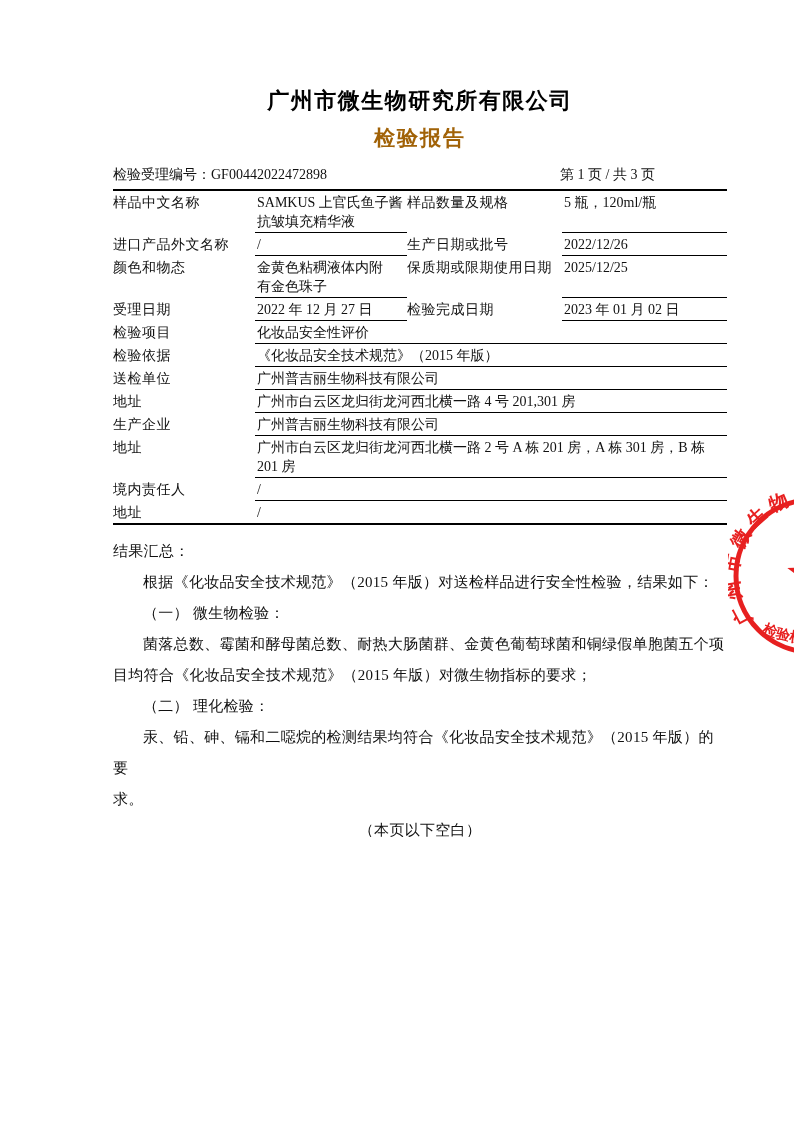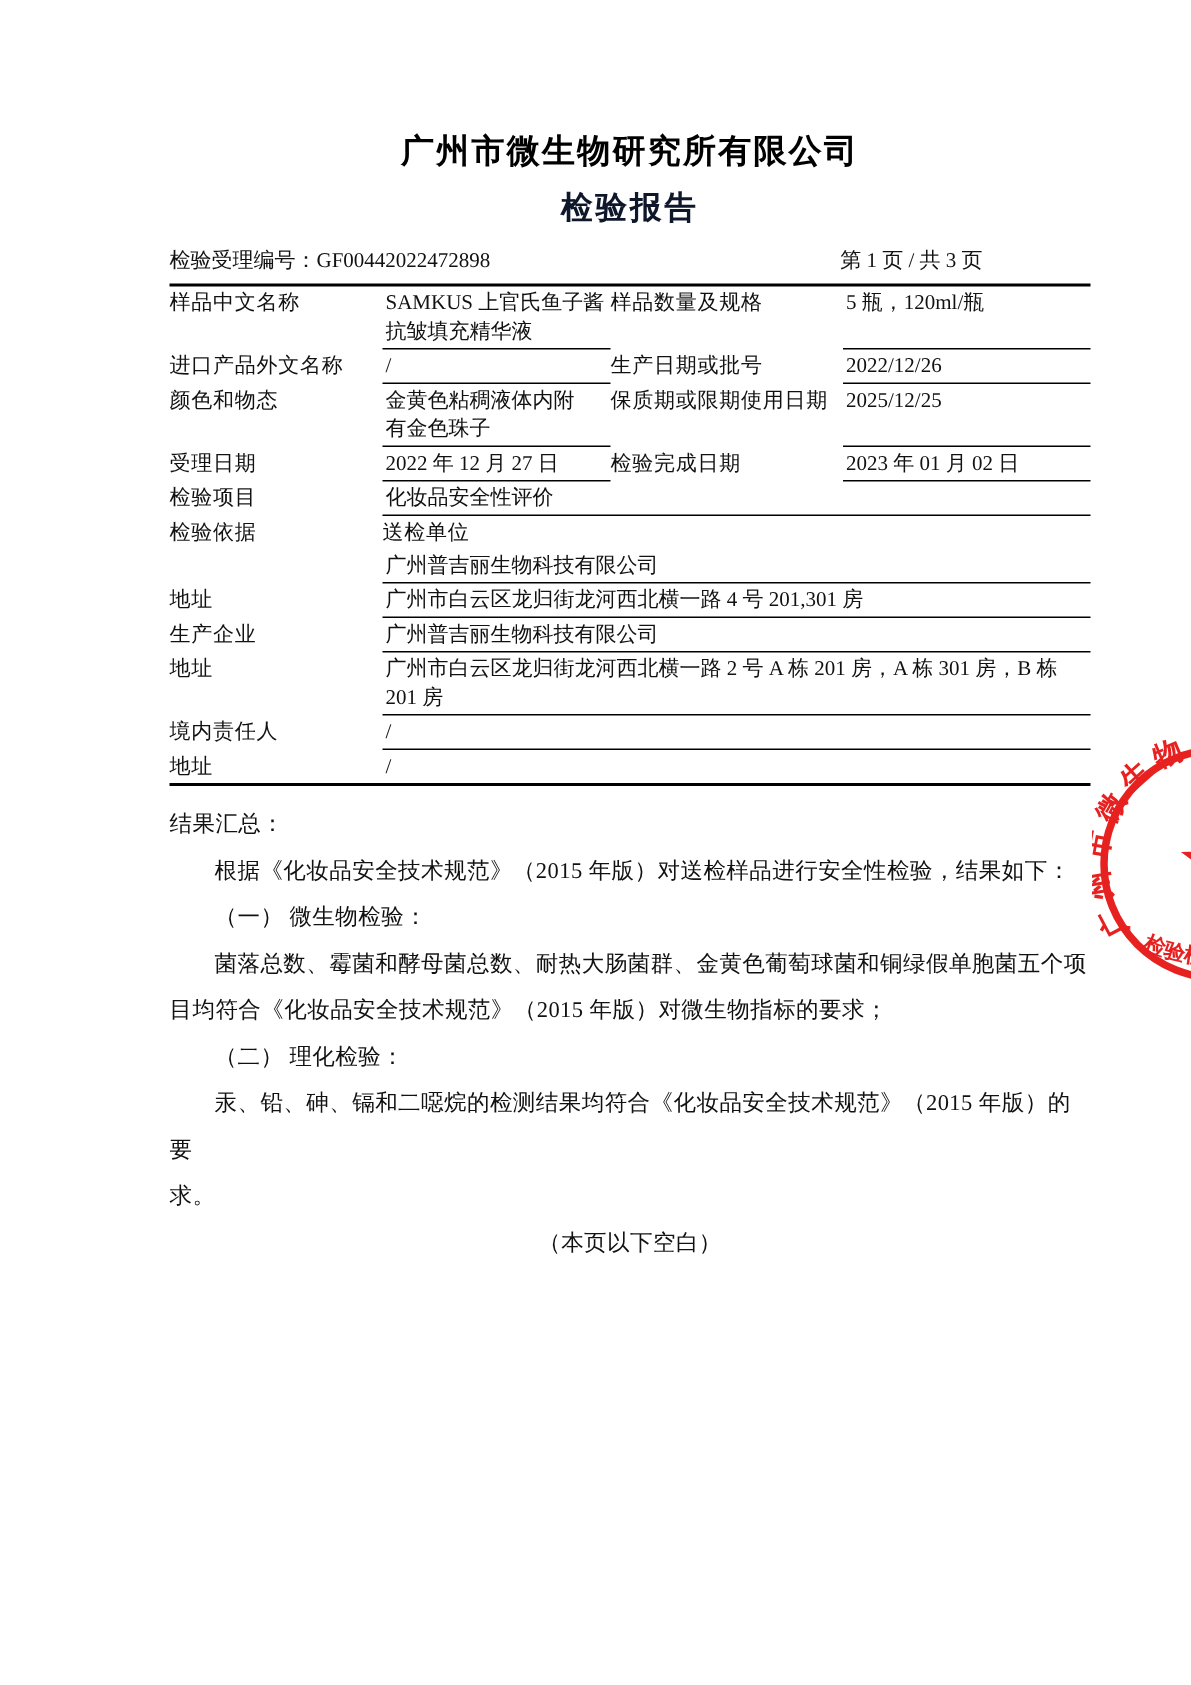--- a/index.html
+++ b/index.html
@@ -6,21 +6,21 @@
   .page {
     position:relative; width:794px; height:837px; background:#ffffff;
     overflow:hidden; color:#111;
     font-family:"Liberation Serif","DejaVu Serif",serif;
   }
   .content { position:absolute; left:113px; top:87px; width:614px; }
 
   .company-title { margin:0; font-size:22px; font-weight:bold; text-align:center;
     letter-spacing:1.5px; line-height:28px; color:#000; }
   .doc-title { margin:10px 0 0 0; font-size:21px; font-weight:bold; text-align:center;
-    letter-spacing:2px; line-height:26px; color:#0f172a; }
+    letter-spacing:2px; line-height:26px; color:#a16207; }
 
   .meta-row { display:flex; justify-content:space-between; margin-top:14px;
     font-size:14px; line-height:20px; padding-right:72px; }
   .meta-left { white-space:nowrap; }
 
   .info-table { margin-top:4px; border-top:2px solid #000; border-bottom:2px solid #000;
     display:grid; grid-template-columns:142px 152px 155px 165px; font-size:14px; }
   .cell { line-height:19px; padding-top:2px; padding-bottom:1px; }
   .lbl { padding-right:4px; letter-spacing:0.5px; }
   .val { border-bottom:1px solid #000; white-space:pre-line; padding-left:2px; }
@@ -85,20 +85,21 @@
 
       <div class="cell lbl">受理日期</div>
       <div class="cell val">2022 年 12 月 27 日</div>
       <div class="cell lbl">检验完成日期</div>
       <div class="cell val">2023 年 01 月 02 日</div>
 
       <div class="cell lbl">检验项目</div>
       <div class="cell val span3">化妆品安全性评价</div>
 
       <div class="cell lbl">检验依据</div>
+      <div class="cell val span3">《化妆品安全技术规范》（2015 年版）</div>
 
       <div class="cell lbl">送检单位</div>
       <div class="cell val span3">广州普吉丽生物科技有限公司</div>
 
       <div class="cell lbl">地址</div>
       <div class="cell val span3">广州市白云区龙归街龙河西北横一路 4 号 201,301 房</div>
 
       <div class="cell lbl">生产企业</div>
       <div class="cell val span3">广州普吉丽生物科技有限公司</div>
 

